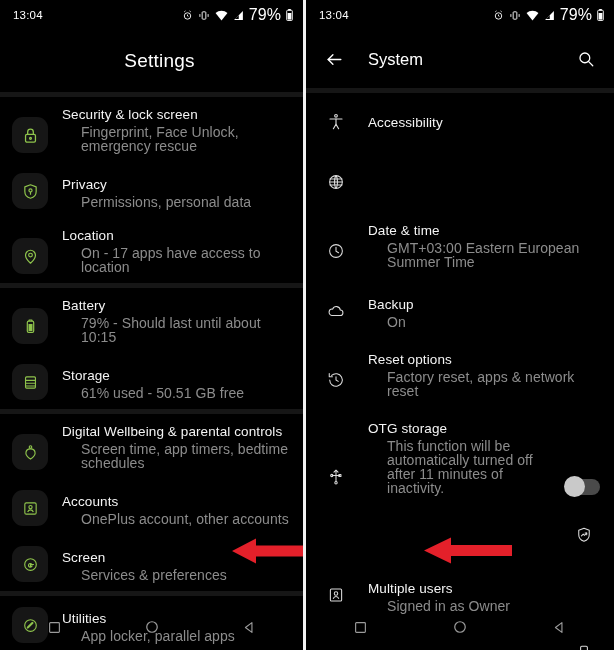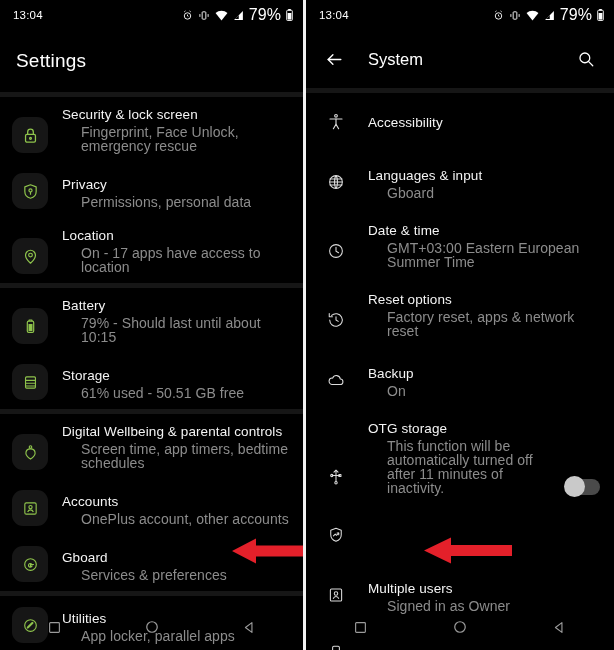--- a/index.html
+++ b/index.html
@@ -20,21 +20,21 @@
     height:30px; display:flex; align-items:center;
     justify-content:space-between; padding:0 10px 0 13px;
   }
   .sb-time { font-size:11.5px; letter-spacing:.2px; color:#fff; }
   .sb-icons { display:flex; align-items:center; gap:5px; }
   .sb-icons svg { display:block; }
   .sb-batt-text { font-size:16px; color:#fff; letter-spacing:.1px; }
 
   
   .title-left {
-    height:62px; display:flex; align-items:center; padding:0 0 0 16px;
+    height:62px; display:flex; align-items:center; padding:0 0 0 16px;justify-content:center;
   }
   .title-left .t { font-size:19px; font-weight:400; letter-spacing:.2px; }
 
   .title-right {
     height:58px; display:flex; align-items:center; padding:0 16px 0 16px; gap:22px;
   }
   .title-right .t { font-size:16.5px; font-weight:400; flex:1; }
   .icon-btn { width:24px; height:24px; display:flex; align-items:center; justify-content:center; }
   .icon-btn svg { display:block; }
 
@@ -58,21 +58,21 @@
   .panel-right .row-ic { background:transparent; }
   .panel-right .row-ic svg { stroke:#dcdcdc; fill:none; }
 
   .row-txt { flex:1; padding-left:14px; padding-top:0px; min-width:0; }
   .row-title { font-size:13.5px; color:#f4f4f4; line-height:17px; letter-spacing:.1px; }
   .row-sub { font-size:14px; color:#8c8c8c; line-height:14px; margin-top:2px; letter-spacing:.05px;margin-left:19px; }
 
   .panel-left .row { padding-top:9px; padding-bottom:9px; }
   .panel-right .row { padding-top:11px; padding-bottom:11px; }
   .panel-right .row-title { font-size:13.5px; }
-  .panel-right .row.single { align-items:center; }
+  .panel-right .row.single { align-items:center;justify-content:flex-end; }
   .panel-right .row.single .row-ic { margin-top:0; }
 
   
   .toggle {
     width:34px; height:16px; border-radius:9px; background:#4a4a4a;
     position:relative; flex:0 0 34px; margin:6px 2px 0 8px;
   }
   .toggle .knob {
     position:absolute; left:-2px; top:-3px;
     width:21px; height:21px; border-radius:50%;
@@ -245,21 +245,21 @@
       </div>
 
       <div class="row">
         <span class="row-ic">
           <svg width="17" height="17" viewBox="0 0 24 24" stroke-width="1.6" stroke-linecap="round">
             <circle cx="12" cy="12" r="8.2"></circle>
             <path d="M16.2 12H12v2.1h2.2a2.6 2.6 0 1 1-.7-2.9"></path>
           </svg>
         </span>
         <span class="row-txt">
-          <span class="row-title" style="display:block">Gboard</span>
+          <span class="row-title" style="display:block">Screen</span>
           <span class="row-sub" style="display:block">Services &amp; preferences</span>
         </span>
       </div>
 
       <div class="divider"></div>
 
       <div class="row">
         <span class="row-ic">
           <svg width="17" height="17" viewBox="0 0 24 24" stroke-width="1.6" stroke-linejoin="round" stroke-linecap="round">
             <circle cx="12" cy="12" r="8.2"></circle>
@@ -391,62 +391,58 @@
 
       <div class="row">
         <span class="row-ic">
           <svg width="18" height="18" viewBox="0 0 24 24" stroke-width="1.4">
             <circle cx="12" cy="12" r="8.5"></circle>
               <path d="M3.5 12h17"></path>
               <path d="M3.5 8h17M3.5 16h17"></path>
             <path d="M12 3.5c2.6 3 2.6 14 0 17M12 3.5c-2.6 3-2.6 14 0 17"></path>
           </svg>
         </span>
-        <span class="row-txt">
-          <span class="row-title" style="display:block">Languages &amp; input</span>
-          <span class="row-sub" style="display:block">Gboard</span>
-        </span>
       </div>
 
       <div class="row">
         <span class="row-ic">
           <svg width="18" height="18" viewBox="0 0 24 24" stroke-width="1.4" stroke-linecap="round">
             <circle cx="12" cy="12" r="8.5"></circle>
               <path d="M12 7v5.3l3.4 2"></path>
           </svg>
         </span>
         <span class="row-txt">
           <span class="row-title" style="display:block">Date &amp; time</span>
           <span class="row-sub" style="display:block">GMT+03:00 Eastern European Summer Time</span>
+        </span>
+      </div>
+
+      <div class="row">
+        <span class="row-ic">
+          <svg width="18" height="18" viewBox="0 0 24 24" stroke-width="1.4" stroke-linejoin="round">
+            <path d="M6.5 18h11a3.6 3.6 0 0 0 .3-7.2 5.3 5.3 0 0 0-10.2-1.3A3.8 3.8 0 0 0 6.5 18Z"></path>
+          </svg>
+        </span>
+        <span class="row-txt">
+          <span class="row-title" style="display:block">Backup</span>
+          <span class="row-sub" style="display:block">On</span>
         </span>
       </div>
 
       <div class="row">
         <span class="row-ic">
           <svg width="18" height="18" viewBox="0 0 24 24" stroke-width="1.4" stroke-linecap="round" stroke-linejoin="round">
             <path d="M3.6 12a8.4 8.4 0 1 0 2.6-6.1"></path>
               <path d="M3 3.4v4.2h4.2"></path>
               <path d="M12 7.6V12l3 1.8"></path>
           </svg>
         </span>
         <span class="row-txt">
           <span class="row-title" style="display:block">Reset options</span>
           <span class="row-sub" style="display:block">Factory reset, apps &amp; network reset</span>
-        </span>
-      </div>
-
-      <div class="row">
-        <span class="row-ic">
-          <svg width="18" height="18" viewBox="0 0 24 24" stroke-width="1.4" stroke-linejoin="round">
-            <path d="M6.5 18h11a3.6 3.6 0 0 0 .3-7.2 5.3 5.3 0 0 0-10.2-1.3A3.8 3.8 0 0 0 6.5 18Z"></path>
-          </svg>
-        </span>
-        <span class="row-txt">
-          <span class="row-title" style="display:block">Backup</span>
-          <span class="row-sub" style="display:block">On</span>
         </span>
       </div>
 
       <div class="row">
         <span class="row-ic">
           <svg width="18" height="18" viewBox="0 0 24 24" stroke-width="1.4" stroke-linecap="round" stroke-linejoin="round">
             <path d="M12 3v15"></path>
               <path d="M9.3 5.6 12 3l2.7 2.6"></path>
             <path d="M7 10h10"></path>
               <circle cx="6.4" cy="10" r="1.5"></circle>

